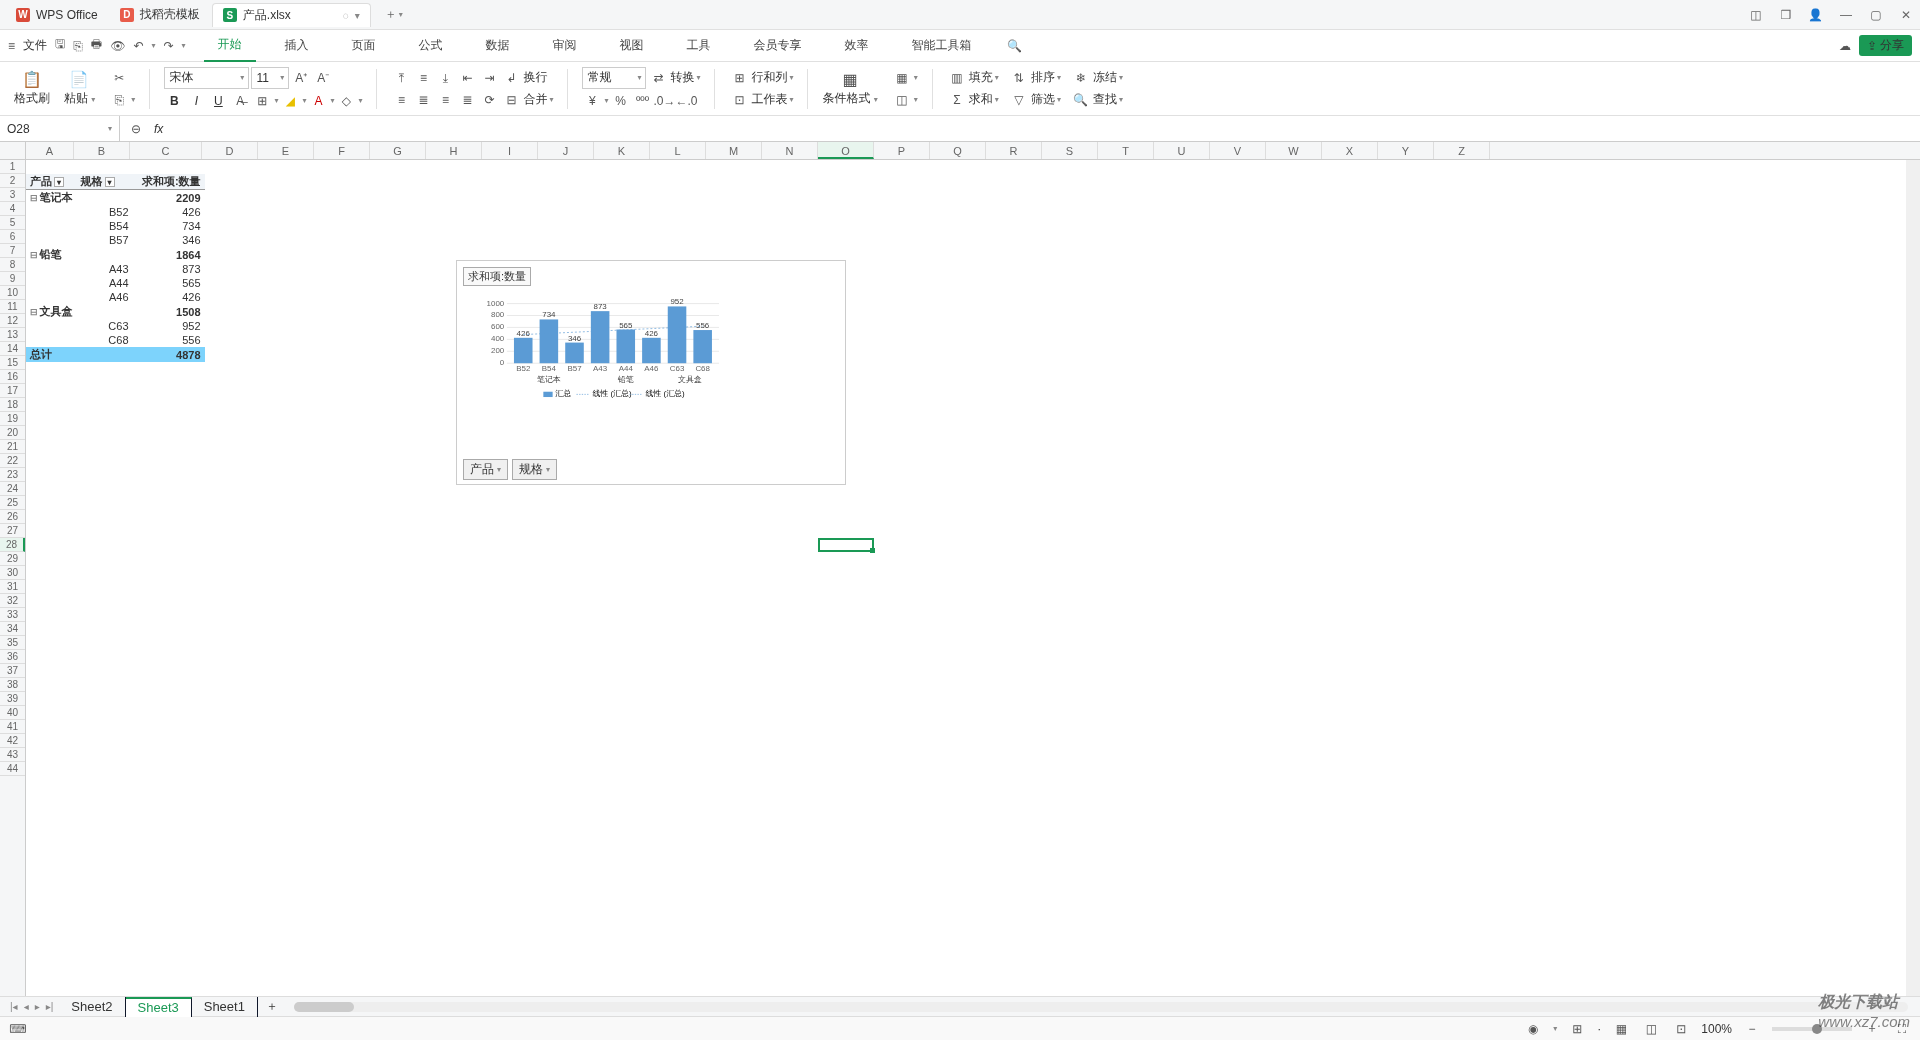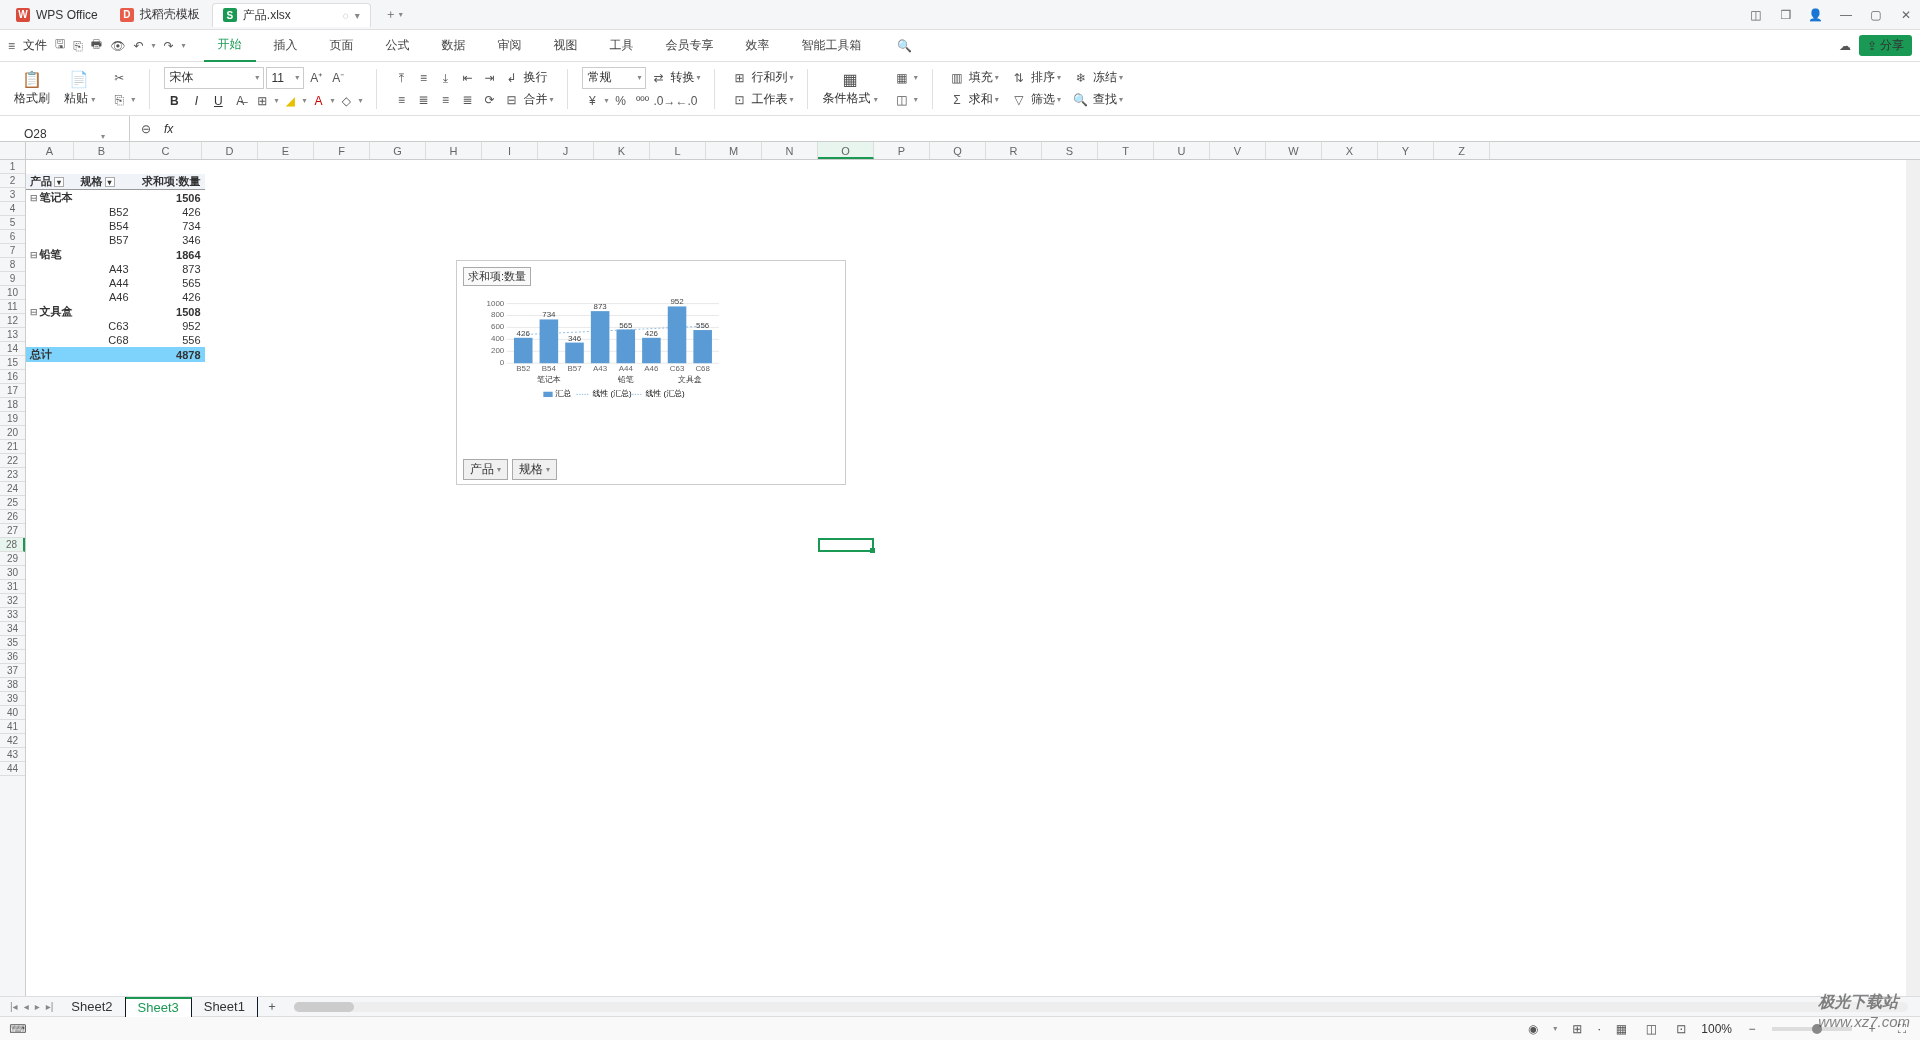--- a/index.html
+++ b/index.html
@@ -7,35 +7,35 @@
 .titlebar{height:30px;display:flex;align-items:center;background:#f5f6f7;border-bottom:1px solid #e0e0e0;padding:0 6px}
 .tab{display:flex;align-items:center;height:24px;padding:0 10px;border-radius:4px 4px 0 0;margin-right:2px;gap:6px;cursor:pointer}
 .tab.active{background:#fff;border:1px solid #ddd;border-bottom:none}
 .tab-icon{width:14px;height:14px;display:flex;align-items:center;justify-content:center;border-radius:2px;font-size:10px;color:#fff;font-weight:bold}
 .tab-close{color:#888;font-size:10px}
 .titlebar-right{margin-left:auto;display:flex;gap:14px;align-items:center}
 .tb-icon{width:16px;height:16px;color:#666;cursor:pointer;display:flex;align-items:center;justify-content:center}
 .menubar{height:32px;display:flex;align-items:center;border-bottom:1px solid #e0e0e0;padding:0 8px;gap:2px}
 .mb-left{display:flex;align-items:center;gap:8px}
 .mb-icon{cursor:pointer;color:#555}
-.mb-tabs{display:flex;margin-left:16px;gap:4px}
+.mb-tabs{display:flex;margin-left:16px;gap:15px}
 .mb-tab{padding:0 14px;height:32px;display:flex;align-items:center;cursor:pointer;color:#444}
 .mb-tab.active{color:#1a9955;border-bottom:2px solid #1a9955;font-weight:500}
 .mb-right{margin-left:auto;display:flex;align-items:center;gap:8px}
 .share-btn{background:#1a9955;color:#fff;padding:2px 8px;border-radius:3px;cursor:pointer;display:flex;align-items:center;gap:3px}
 .ribbon{height:54px;border-bottom:1px solid #e0e0e0;display:flex;align-items:center;padding:2px 10px;gap:6px}
 .rgroup{display:flex;flex-direction:column;gap:2px;padding:0 4px}
 .rbtn{display:flex;flex-direction:column;align-items:center;gap:1px;cursor:pointer;padding:2px 4px;font-size:11px;color:#555}
 .rbtn-icon{font-size:16px;color:#555}
 .rsel{border:1px solid #ccc;height:22px;padding:0 4px;background:#fff;display:flex;align-items:center;justify-content:space-between;cursor:pointer}
 .rsep{width:1px;height:40px;background:#e0e0e0;margin:0 4px}
 .ricon{width:20px;height:20px;display:flex;align-items:center;justify-content:center;cursor:pointer;color:#555}
 .rrow{display:flex;gap:2px;align-items:center}
 .formulabar{height:26px;display:flex;align-items:center;border-bottom:1px solid #ccc}
-.namebox{width:130px;height:100%;border-right:1px solid #ccc;display:flex;align-items:flex-end;padding:0 24px;justify-content:space-between}
+.namebox{width:120px;height:100%;border-right:1px solid #ccc;display:flex;align-items:center;padding:0 7px;justify-content:space-between}
 .fx-area{flex:1;display:flex;align-items:center;padding:0 6px;gap:8px}
 .grid-container{position:relative;height:calc(100vh - 30px - 32px - 54px - 26px - 24px - 20px);overflow:hidden;background:#fff}
 .col-headers{display:flex;height:18px;border-bottom:1px solid #ccc;background:#f5f6f7}
 .corner{width:26px;border-right:1px solid #ccc}
 .col-h{border-right:1px solid #ddd;text-align:center;color:#666;font-size:11px;cursor:pointer;line-height:18px}
 .col-h.active{background:#e8f5ee;border-bottom:2px solid #1a9955}
 .grid-body{display:flex;height:calc(100% - 18px);position:relative}
 .row-headers{width:26px;background:#f5f6f7;border-right:1px solid #ccc}
 .row-h{height:14px;border-bottom:1px solid #ddd;text-align:center;font-size:10px;color:#666;line-height:14px;cursor:pointer}
 .row-h.active{background:#e8f5ee;border-right:2px solid #1a9955}
@@ -148,21 +148,21 @@
         <span class="ricon">✂</span>
       </div>
     <div class="rrow">
         <span class="ricon">⎘</span>
         <span class="caret">▾</span>
       </div>
   </div>
   <div class="rsep"></div>
   <div class="rgroup">
     <div class="rrow">
-      <div class="rsel" style="width:100px">
+      <div class="rsel" style="width:85px">
           <span>宋体</span>
           <span class="caret">▾</span>
         </div>
       <div class="rsel" style="width:38px">
           <span>11</span>
           <span class="caret">▾</span>
         </div>
       <span class="ricon">A⁺</span>
       <span class="ricon">A⁻</span>
     </div>
@@ -378,21 +378,21 @@
         <table id="pivot-table">
             <tbody>
               <tr class="hdr-row">
                 <td class="hdr" style="width:48px">产品<span class="dd">▾</span></td>
                 <td class="hdr" style="width:56px">规格<span class="dd">▾</span></td>
                 <td class="hdr num" style="width:72px">求和项:数量</td>
               </tr>
               <tr>
                 <td class="bold"><span class="collapse">⊟</span>笔记本</td>
                 <td></td>
-                <td class="num bold">1506</td>
+                <td class="num bold">2209</td>
               </tr>
               <tr>
                 <td></td>
                 <td style="text-align:right">B52</td>
                 <td class="num">426</td>
               </tr>
               <tr>
                 <td></td>
                 <td style="text-align:right">B54</td>
                 <td class="num">734</td>

